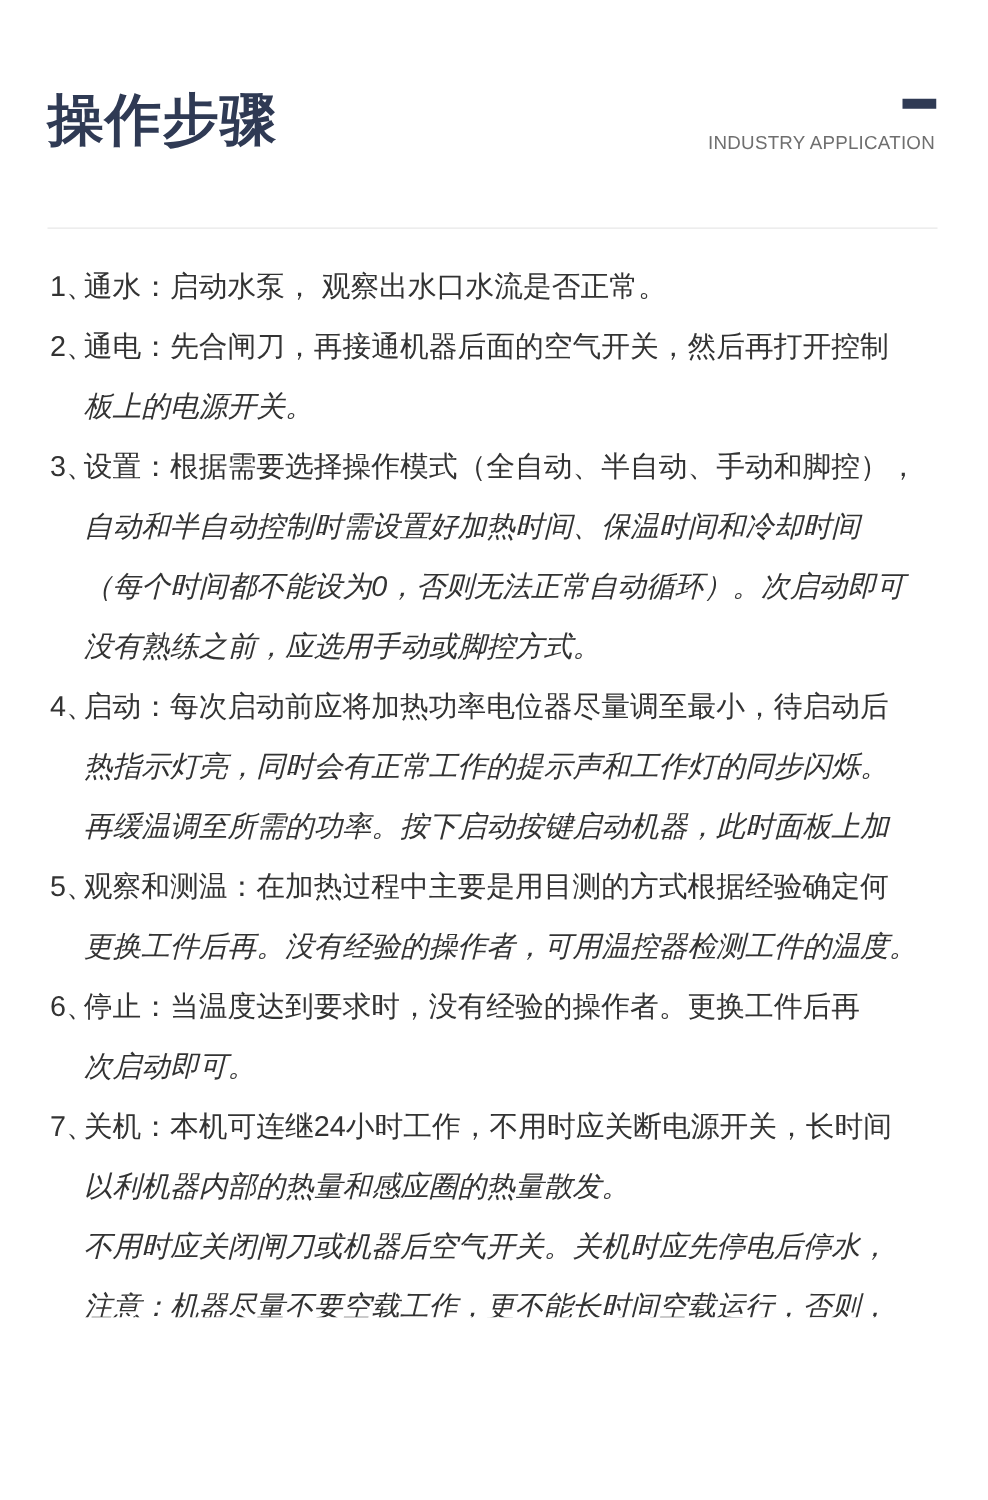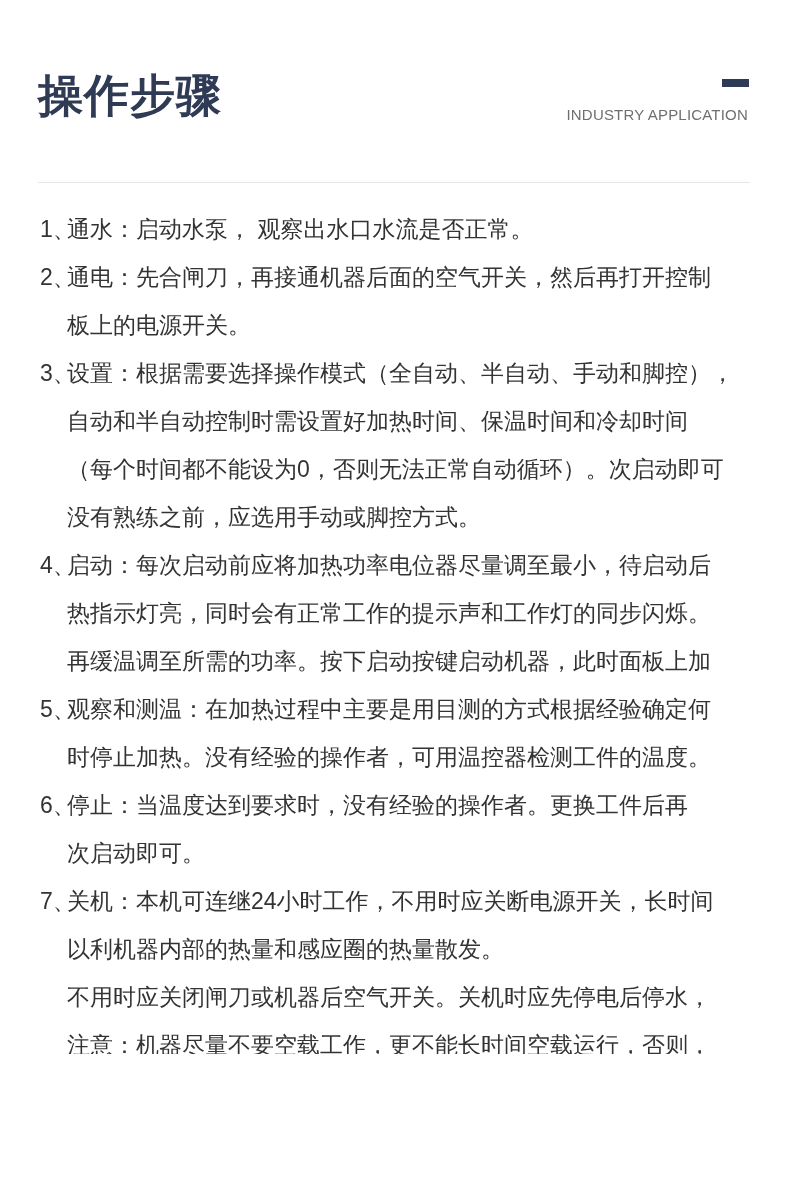--- a/index.html
+++ b/index.html
@@ -60,20 +60,21 @@
     font-weight: 500;
     color: var(--body, #333333);
     line-height: 48px;
   }
   .step-line {
     height: 48px;
     white-space: nowrap;
   }
   .step-line.cont {
     padding-left: 27px;
+    font-style: italic;
   }
   .step-num {
     display: inline-block;
     width: 27px;
     white-space: nowrap;
   }
 </style>
 </head>
 <body>
 
@@ -91,21 +92,21 @@
       <div class="step-line"><span class="step-num">2、</span><span>通电：先合闸刀，再接通机器后面的空气开关，然后再打开控制</span></div>
       <div class="step-line cont"><span>板上的电源开关。</span></div>
       <div class="step-line"><span class="step-num">3、</span><span>设置：根据需要选择操作模式（全自动、半自动、手动和脚控），</span></div>
       <div class="step-line cont"><span>自动和半自动控制时需设置好加热时间、保温时间和冷却时间</span></div>
       <div class="step-line cont"><span>（每个时间都不能设为0，否则无法正常自动循环）。次启动即可</span></div>
       <div class="step-line cont"><span>没有熟练之前，应选用手动或脚控方式。</span></div>
       <div class="step-line"><span class="step-num">4、</span><span>启动：每次启动前应将加热功率电位器尽量调至最小，待启动后</span></div>
       <div class="step-line cont"><span>热指示灯亮，同时会有正常工作的提示声和工作灯的同步闪烁。</span></div>
       <div class="step-line cont"><span>再缓温调至所需的功率。按下启动按键启动机器，此时面板上加</span></div>
       <div class="step-line"><span class="step-num">5、</span><span>观察和测温：在加热过程中主要是用目测的方式根据经验确定何</span></div>
-      <div class="step-line cont"><span>时停止加热。没有经验的操作者，可用温控器检测工件的温度。</span></div>
+      <div class="step-line cont"><span>更换工件后再。没有经验的操作者，可用温控器检测工件的温度。</span></div>
       <div class="step-line"><span class="step-num">6、</span><span>停止：当温度达到要求时，没有经验的操作者。更换工件后再</span></div>
       <div class="step-line cont"><span>次启动即可。</span></div>
       <div class="step-line"><span class="step-num">7、</span><span>关机：本机可连继24小时工作，不用时应关断电源开关，长时间</span></div>
       <div class="step-line cont"><span>以利机器内部的热量和感应圈的热量散发。</span></div>
       <div class="step-line cont"><span>不用时应关闭闸刀或机器后空气开关。关机时应先停电后停水，</span></div>
       <div class="step-line cont"><span>注意：机器尽量不要空载工作，更不能长时间空载运行，否则，</span></div>
     </div>
 </div>
 
 </body></html>

